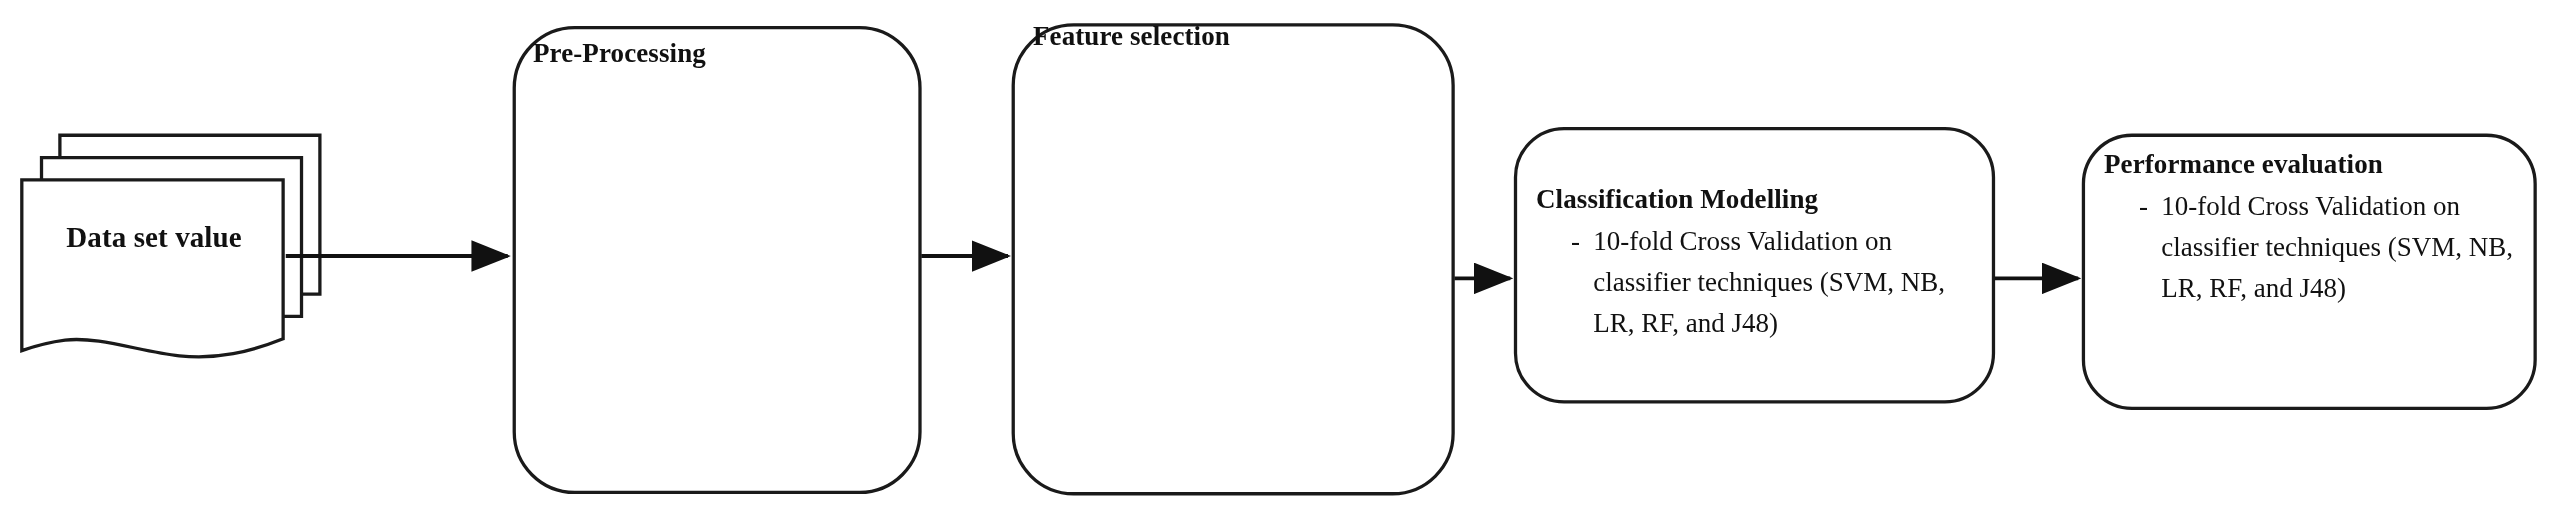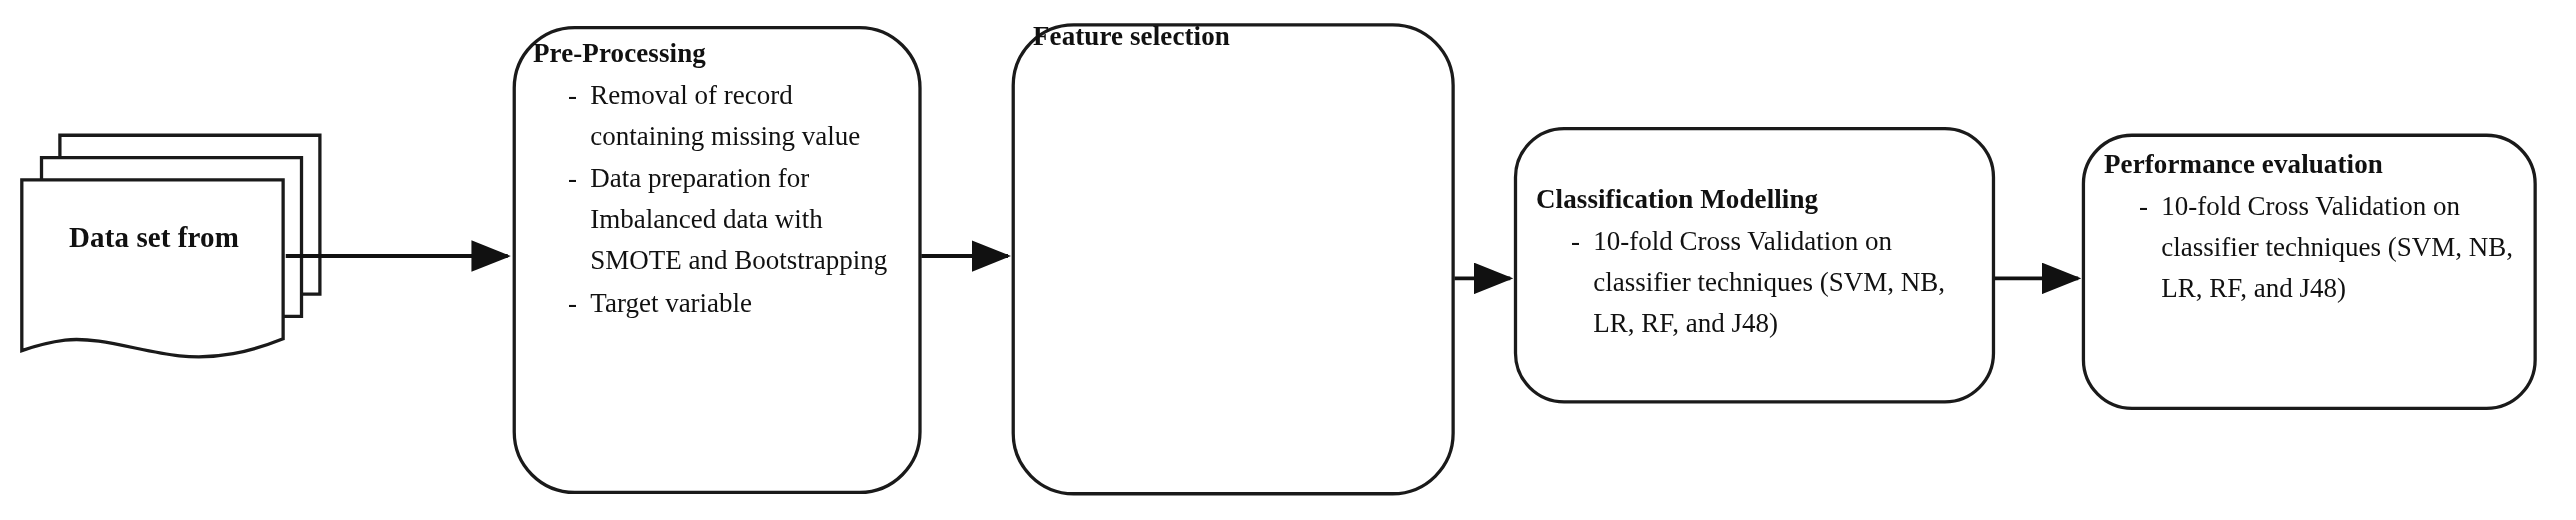--- a/index.html
+++ b/index.html
@@ -107,30 +107,25 @@
     <line x1="434" y1="390" x2="772" y2="390" stroke="#111111" stroke-width="6" marker-end="url(#arrowhead)"></line>
 
     <line x1="1402" y1="390" x2="1534" y2="390" stroke="#111111" stroke-width="6" marker-end="url(#arrowhead)"></line>
 
     <line x1="2214" y1="424" x2="2299" y2="424" stroke="#111111" stroke-width="6" marker-end="url(#arrowhead)"></line>
 
     <line x1="3037" y1="424" x2="3164" y2="424" stroke="#111111" stroke-width="6" marker-end="url(#arrowhead)"></line>
   </svg>
 
   <div class="node-text doc-label">
-    <div>Data set from</div>
+    <div>Data set value</div>
   </div>
 
   <div class="node-text box-body" id="node-pre">
     <div class="box-title">Pre-Processing</div>
-    <ul class="bullets">
-      <li>Removal of record containing missing value</li>
-      <li>Data preparation for Imbalanced data with SMOTE and Bootstrapping</li>
-      <li>Target variable</li>
-    </ul>
   </div>
 
   <div class="node-text box-body" id="node-feat">
     <div class="box-title">Feature selection</div>
   </div>
 
   <div class="node-text box-body" id="node-class">
     <div class="box-title">Classification Modelling</div>
     <ul class="bullets">
       <li>10-fold Cross Validation on classifier techniques (SVM, NB, LR, RF, and J48)</li>

